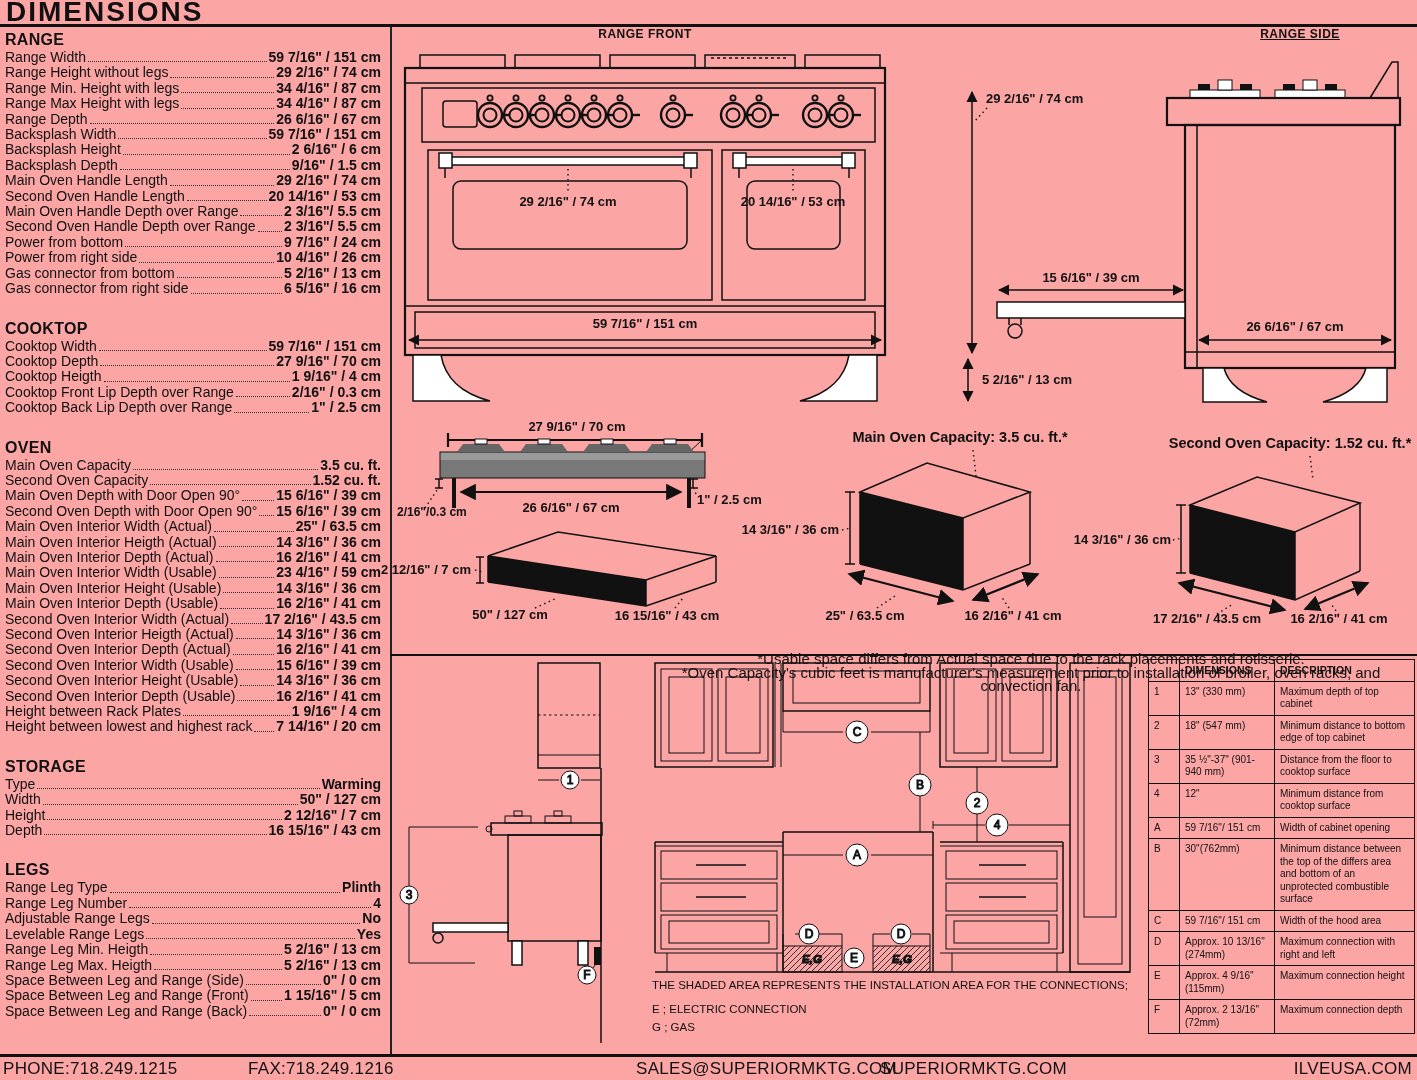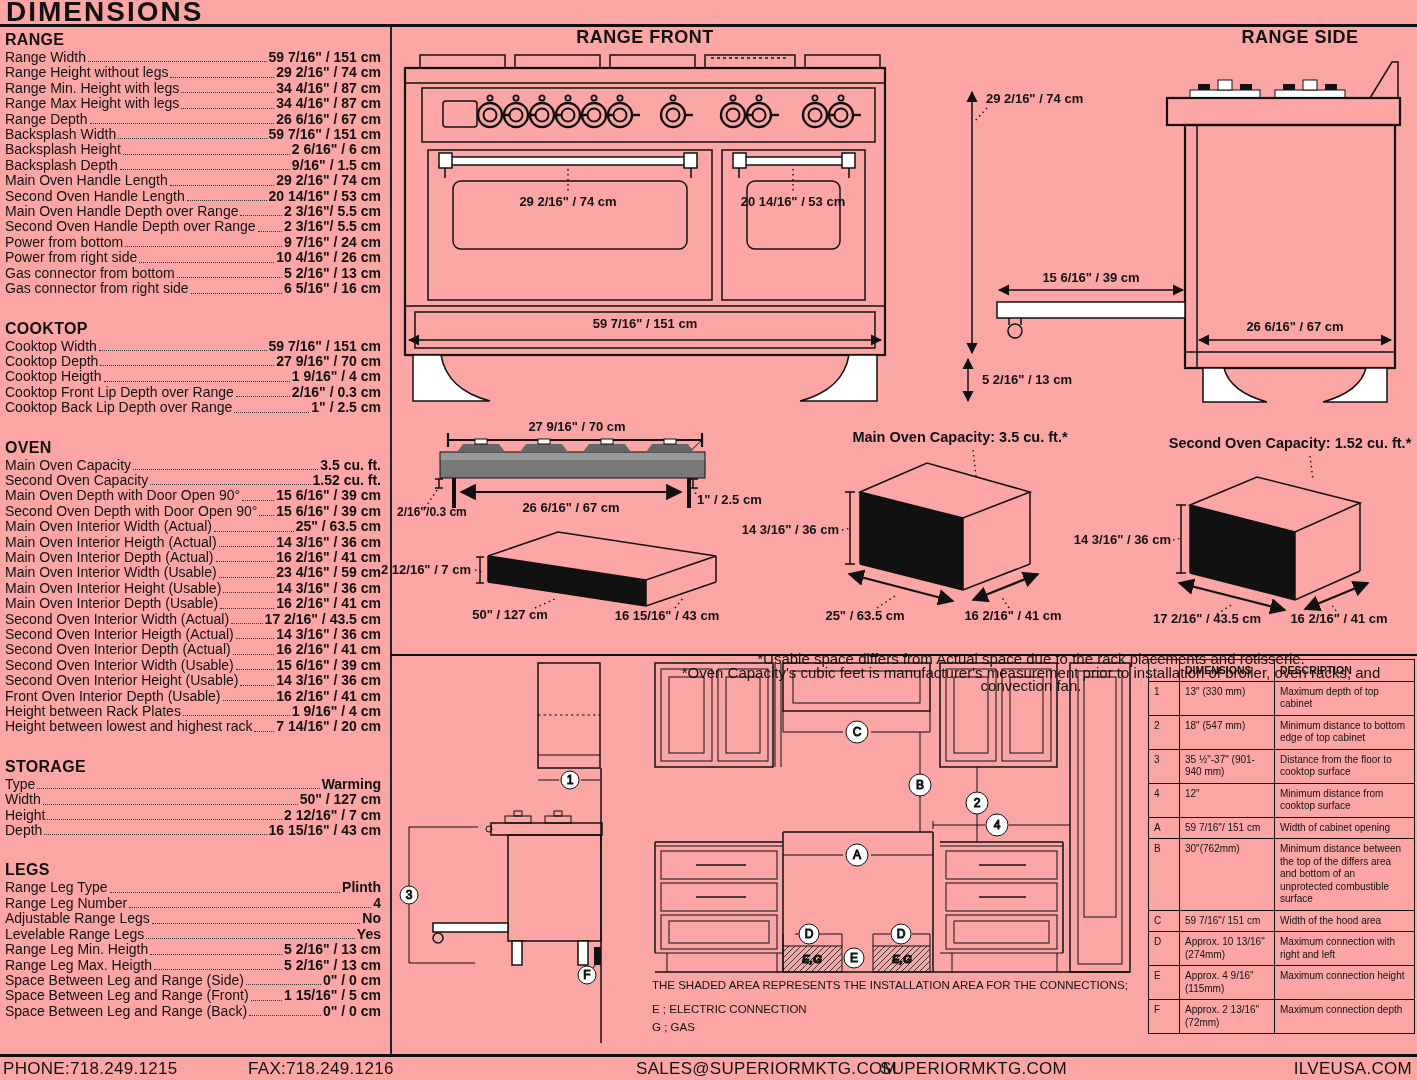--- a/index.html
+++ b/index.html
@@ -13,23 +13,23 @@
   .hline-mid{left:390px;top:654px;width:1027px;height:2px;background:#111;}
   
   .left-col{left:5px;top:31px;width:376px;}
   .spec-section{margin-bottom:23px;}
   .spec-heading{font-size:16px;font-weight:800;letter-spacing:.3px;line-height:17px;margin-bottom:2px;}
   .spec-row{display:flex;align-items:flex-end;font-size:14px;line-height:15.4px;}
   .spec-label{white-space:nowrap;}
   .spec-dots{flex:1;border-bottom:1.6px dotted #333;margin:0 2px 3px 2px;min-width:6px;}
   .spec-value{font-weight:700;white-space:nowrap;}
   
-  .diag-title{font-size:18px;font-weight:800;letter-spacing:.5px;text-align:center;}
+  .diag-title{font-size:12px;font-weight:800;letter-spacing:.5px;text-align:center;}
   .t-front{left:500px;top:27px;width:290px;}
-  .t-side{left:1195px;top:27px;width:210px;}
+  .t-side{left:1195px;top:27px;width:210px;text-decoration:underline;}
   
   .footnotes{right:6px;top:652px;width:760px;text-align:center;font-size:15px;line-height:13.5px;}
   
   .install-table{left:1148px;top:659px;width:267px;border-collapse:collapse;
                  font-size:10px;line-height:12.5px;}
   .install-table th,.install-table td{border:1.2px solid #111;padding:4px 5px;vertical-align:top;text-align:left;}
   .install-table th{font-weight:800;font-size:10.5px;}
   .install-table td:first-child,.install-table th:first-child{width:20px;}
   .install-table td:nth-child(2),.install-table th:nth-child(2){width:84px;}
   
@@ -246,21 +246,21 @@
           <span class="spec-label">Second Oven Interior Width (Usable)</span>
           <span class="spec-dots"></span>
           <span class="spec-value">15 6/16" / 39 cm</span>
         </div>
         <div class="spec-row">
           <span class="spec-label">Second Oven Interior Height (Usable)</span>
           <span class="spec-dots"></span>
           <span class="spec-value">14 3/16" / 36 cm</span>
         </div>
         <div class="spec-row">
-          <span class="spec-label">Front Oven Interior Depth (Usable)</span>
+          <span class="spec-label">Second Oven Interior Depth (Usable)</span>
           <span class="spec-dots"></span>
           <span class="spec-value">16 2/16" / 41 cm</span>
         </div>
         <div class="spec-row">
           <span class="spec-label">Height between Rack Plates</span>
           <span class="spec-dots"></span>
           <span class="spec-value">1 9/16" / 4 cm</span>
         </div>
         <div class="spec-row">
           <span class="spec-label">Height between lowest and highest rack</span>

